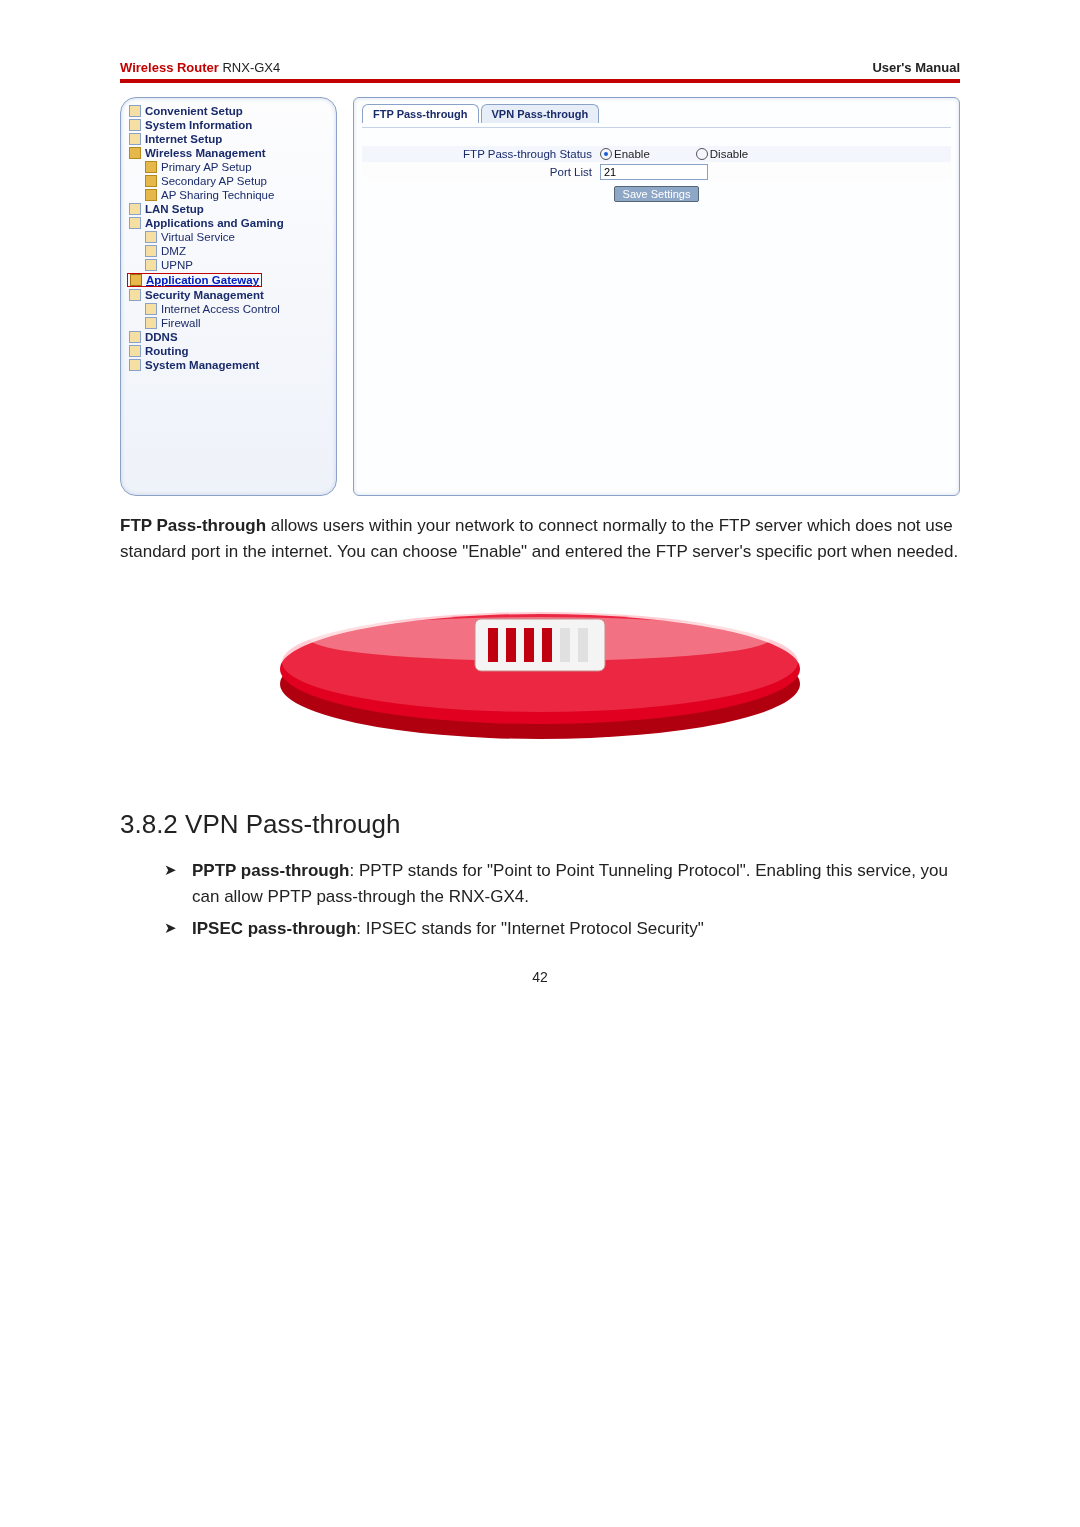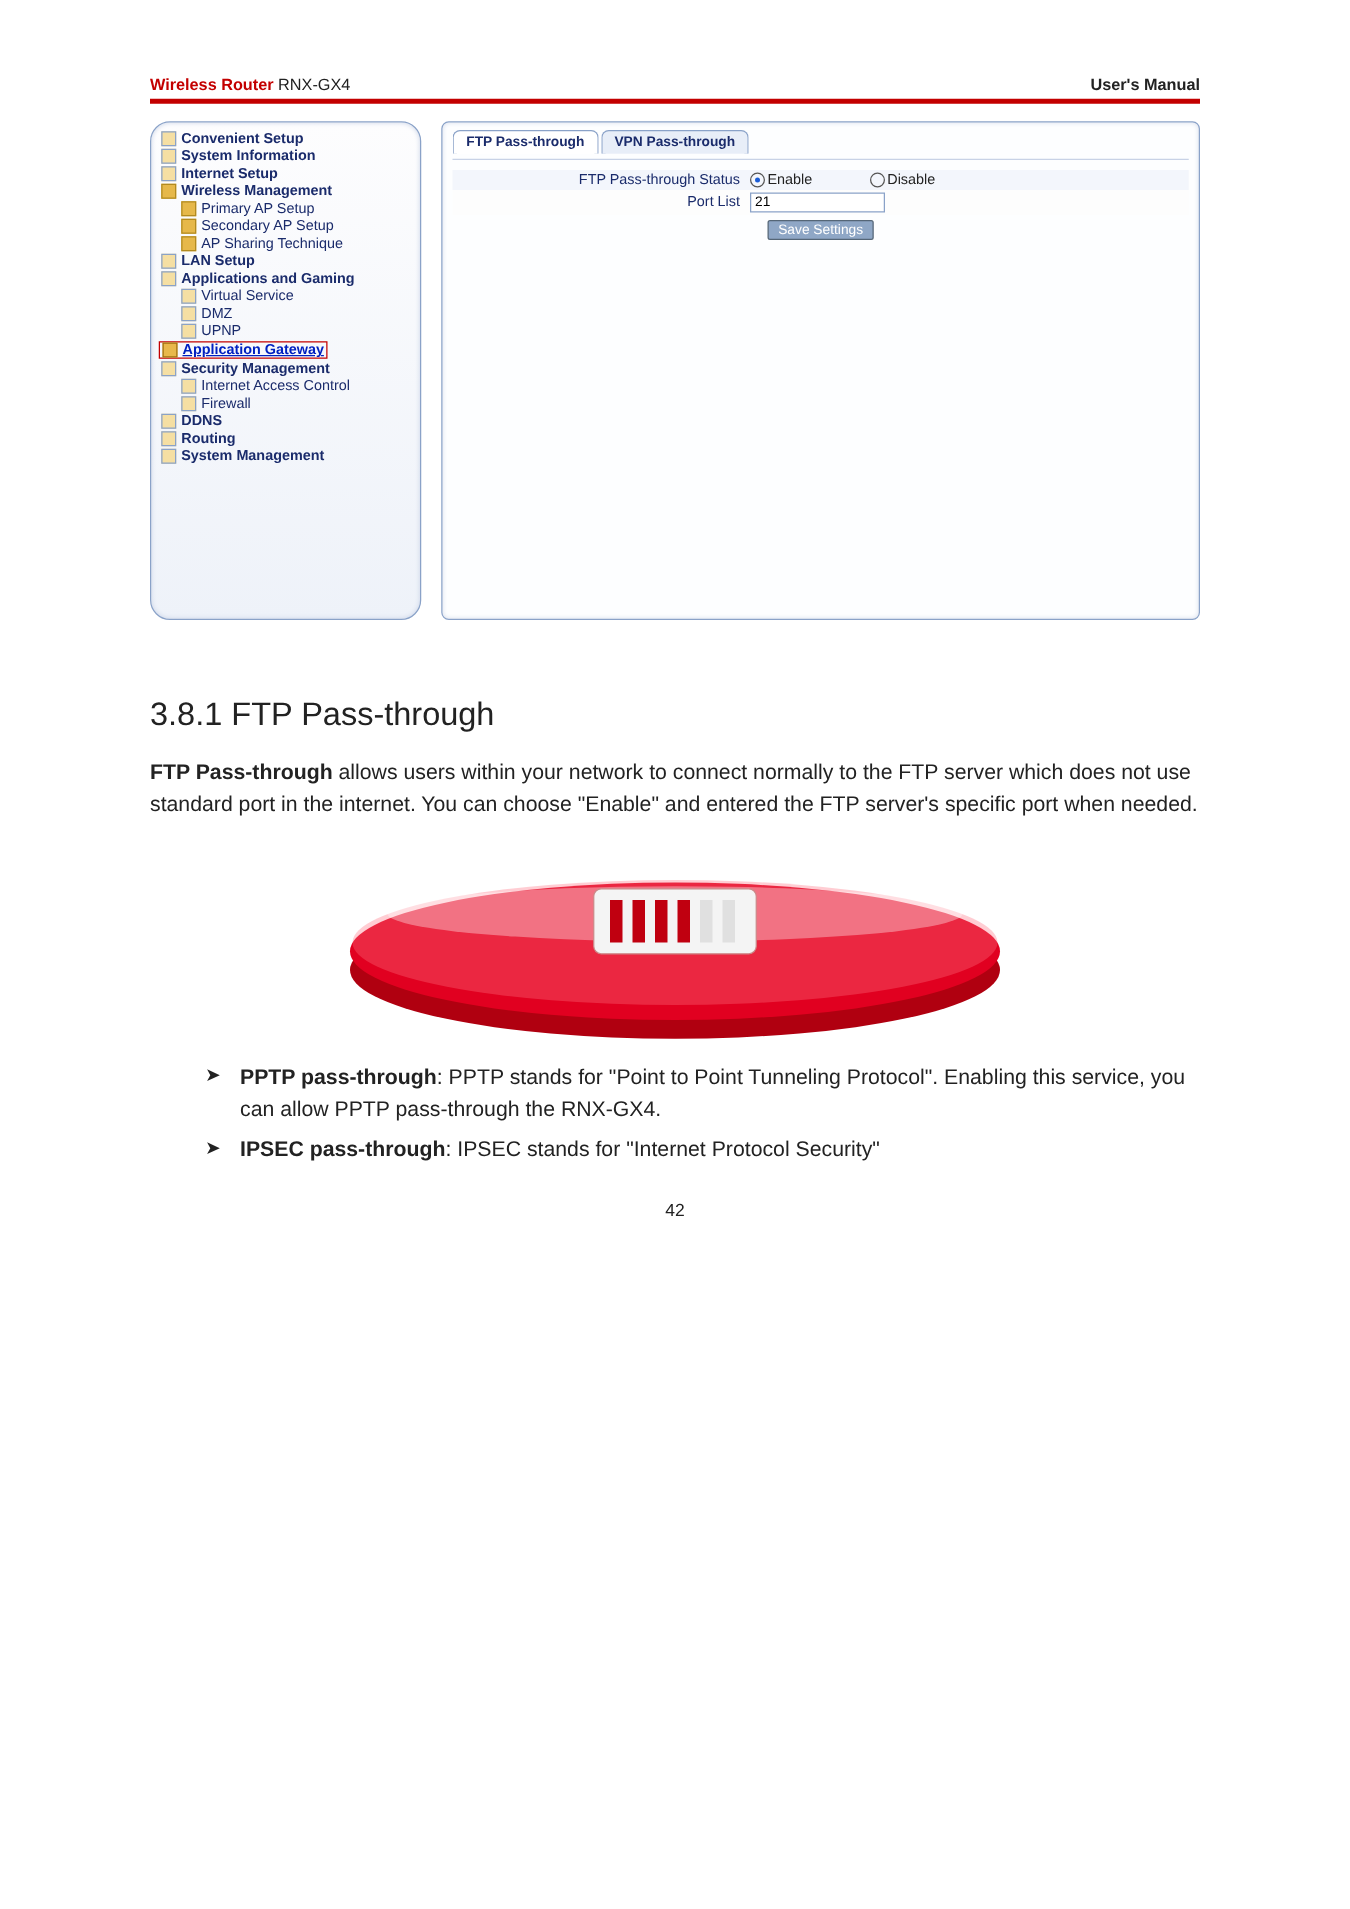--- a/index.html
+++ b/index.html
@@ -91,21 +91,21 @@
     font-size: 11px;
     font-weight: bold;
     color: #1a2b6b;
     background: #f6f9ff;
     cursor: pointer;
   }
   .tab.active { background: #fff; }
   .tab.inactive { background: #e8eef8; }
   .form-area {
     border-top: 1px solid #c8d2e6;
-    padding-top: 8px;
+    padding-top: 18px;
     font-size: 11.5px;
   }
   .form-row {
     display: flex; align-items: center; gap: 8px; padding: 2px 0;
     background: #f3f6fc;
   }
   .form-row:nth-child(even){ background:#fdfdfd; }
   .form-row .lbl { width: 230px; text-align: right; color: #1a2b6b; }
   .form-row input.txt { width: 100px; font-size: 11px; padding: 1px 3px; border:1px solid #8aa2c8;}
   .radio { display:inline-flex; align-items:center; gap:2px;}
@@ -257,21 +257,20 @@
           <span class="lbl">Port List</span>
           <input class="txt" value="21" style="">
         </div>
         <div class="btn-row">
           <button class="save-btn">Save Settings</button>
         </div>
       </div>
     </div>
   </div>
 
-  <h2 class="sect-h1">3.8.1 FTP Pass-through</h2>
   <p class="sect-body">
     <b>FTP Pass-through</b><span> allows users within your network to connect normally to the FTP server which does not use standard port in the internet. You can choose "Enable" and entered the FTP server's specific port when needed.</span>
   </p>
 
   <div class="router-wrap">
     <svg class="router" viewBox="0 0 540 165">
       <ellipse cx="270" cy="100" rx="260" ry="55" fill="#b00010"></ellipse>
       <ellipse cx="270" cy="85" rx="260" ry="55" fill="#e10020"></ellipse>
       <ellipse cx="270" cy="78" rx="258" ry="50" fill="#ff7080" opacity="0.35"></ellipse>
 
@@ -281,19 +280,20 @@
 
       <rect x="218" y="44" width="10" height="34" fill="#c00010"></rect>
       <rect x="236" y="44" width="10" height="34" fill="#c00010"></rect>
       <rect x="254" y="44" width="10" height="34" fill="#c00010"></rect>
       <rect x="272" y="44" width="10" height="34" fill="#c00010"></rect>
       <rect x="290" y="44" width="10" height="34" fill="#e0e0e0"></rect>
       <rect x="308" y="44" width="10" height="34" fill="#e0e0e0"></rect>
     </svg>
   </div>
 
+  <h2 class="sect-h1">3.8.2 VPN Pass-through</h2>
   <ul class="arrow">
     <li><b>PPTP pass-through</b><span>: PPTP stands for "Point to Point Tunneling Protocol". Enabling this service, you can allow PPTP pass-through the RNX-GX4.</span></li>
     <li><b>IPSEC pass-through</b><span>: IPSEC stands for "Internet Protocol Security"</span></li>
   </ul>
 
   <div class="pagenum">42</div>
 </div>
 
 </body></html>

